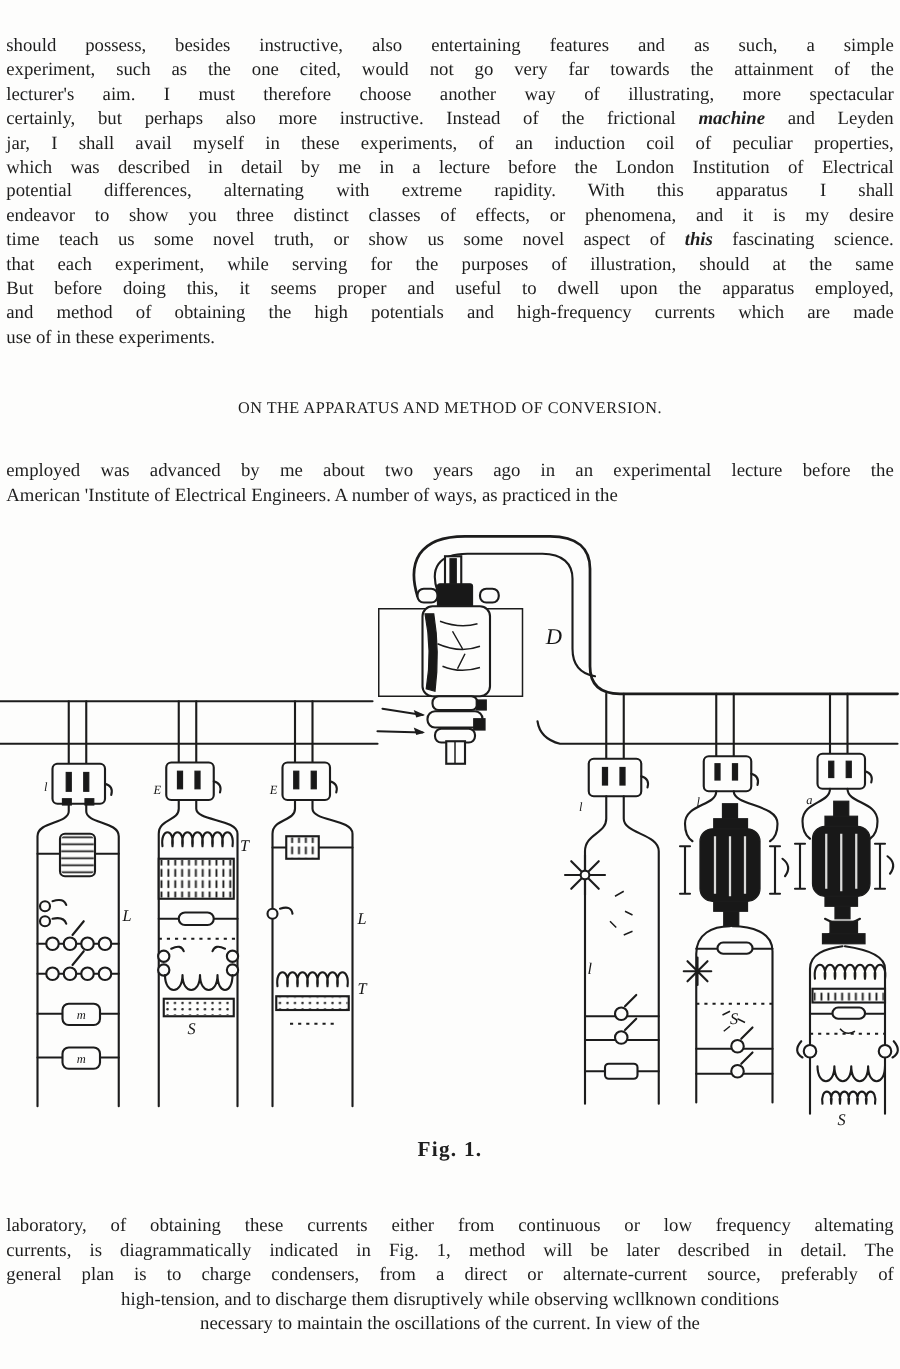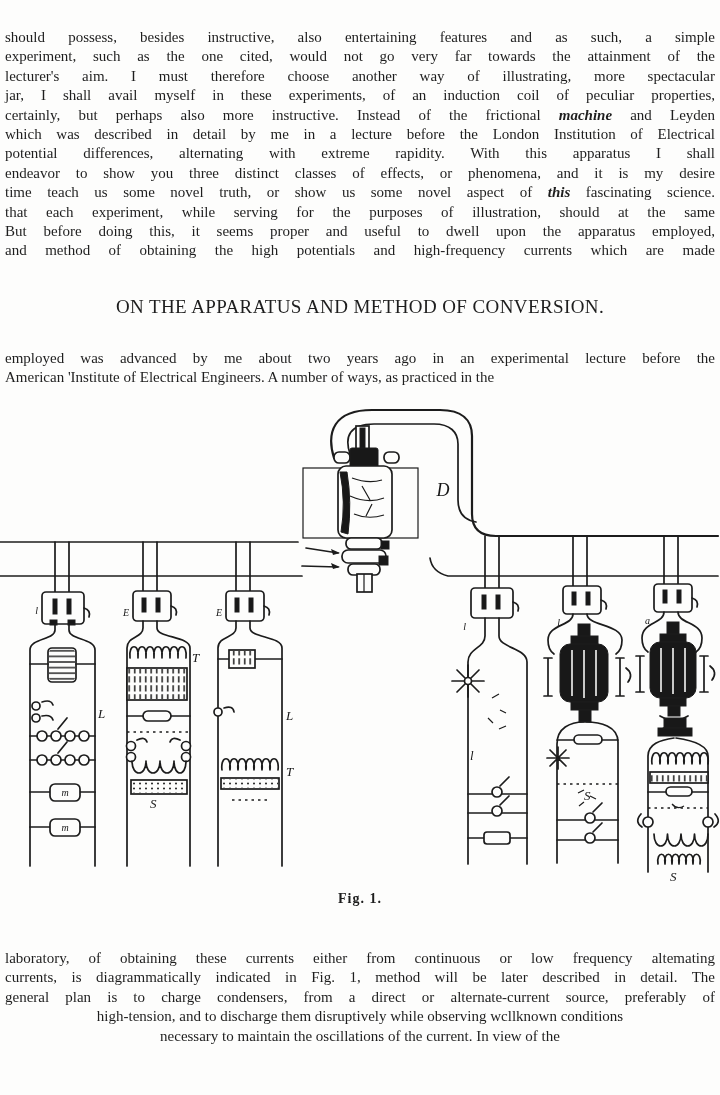--- a/index.html
+++ b/index.html
@@ -9,56 +9,57 @@
   }
   .para{padding:0 5px;line-height:19.4px;margin-top:25px;}
   #para1{padding-top:3px;}
   .ln{text-align:justify;text-align-last:justify;white-space:normal;}
   .ln.left{text-align-last:left;}
   .ln.center{text-align:right;text-align-last:center;}
   .ln.ind{padding-left:56px;}
   .bi{font-weight:bold;font-style:italic;}
   .heading{
     text-align:center;margin:36px 0 32px;line-height:20px;
-    letter-spacing:.4px;font-size:19px;
+    letter-spacing:.4px;font-size:13px;
   }
   figure{margin:0;padding:0;}
   svg{display:block;margin-top:8px;}
   svg path,svg line,svg rect,svg circle,svg ellipse{vector-effect:none;}
   .w{stroke:#1c1c1c;stroke-width:1.7;fill:none;stroke-linecap:round;stroke-linejoin:round;}
   .w2{stroke:#1c1c1c;stroke-width:2.2;fill:none;stroke-linecap:round;stroke-linejoin:round;}
   .thin{stroke:#1c1c1c;stroke-width:1.2;fill:none;}
   .wh{fill:#fdfdfc;stroke:#1c1c1c;stroke-width:1.7;}
   .dk{fill:#181818;stroke:#1c1c1c;stroke-width:1;}
   .st{stroke:#fdfdfc;stroke-width:1.8;fill:none;opacity:.85;}
   .dash{stroke:#1c1c1c;stroke-width:1.5;fill:none;stroke-dasharray:2.5,4;}
   .fl{font:italic 13px "Liberation Serif",serif;fill:#161616;}
   .fl.big{font-size:18px;}
   .fl.sm{font-size:10px;}
-  .caption{text-align:center;margin-top:5px;font-size:14px;font-weight:bold;letter-spacing:1px;}
+  .caption{text-align:center;margin-top:5px;font-size:17px;font-weight:bold;letter-spacing:1px;}
   #para3{margin-top:42px;line-height:19.6px;}
 </style>
 </head>
 <body>
 
 <div>
 
   <div class="para" id="para1">
       <div class="ln"><span>should possess, besides instructive, also entertaining features and as such, a simple</span></div>
       <div class="ln"><span>experiment, such as the one cited, would not go very far towards the attainment of the</span></div>
       <div class="ln"><span>lecturer's aim. I must therefore choose another way of illustrating, more spectacular</span></div>
+      <div class="ln"><span>certainly, but perhaps also more instructive. Instead of the frictional </span><span class="bi">machine</span><span> and Leyden</span></div>
       <div class="ln"><span>jar, I shall avail myself in these experiments, of an induction coil of peculiar properties,</span></div>
-      <div class="ln"><span>certainly, but perhaps also more instructive. Instead of the frictional </span><span class="bi">machine</span><span> and Leyden</span></div>
       <div class="ln"><span>which was described in detail by me in a lecture before the London Institution of Electrical</span></div>
       <div class="ln"><span>potential differences, alternating with extreme rapidity. With this apparatus I shall</span></div>
       <div class="ln"><span>endeavor to show you three distinct classes of effects, or phenomena, and it is my desire</span></div>
       <div class="ln"><span>time teach us some novel truth, or show us some novel aspect of </span><span class="bi">this</span><span> fascinating science.</span></div>
       <div class="ln"><span>that each experiment, while serving for the purposes of illustration, should at the same</span></div>
       <div class="ln"><span>But before doing this, it seems proper and useful to dwell upon the apparatus employed,</span></div>
       <div class="ln"><span>and method of obtaining the high potentials and high-frequency currents which are made</span></div>
+      <div class="ln left"><span>use of in these experiments.</span></div>
     </div>
 
   <div class="heading">ON THE APPARATUS AND METHOD OF CONVERSION.</div>
 
   <div class="para" id="para2">
       <div class="ln"><span>employed was advanced by me about two years ago in an experimental lecture before the</span></div>
       <div class="ln left"><span>American 'Institute of Electrical Engineers. A number of ways, as practiced in the</span></div>
     </div>
 
   <figure>

